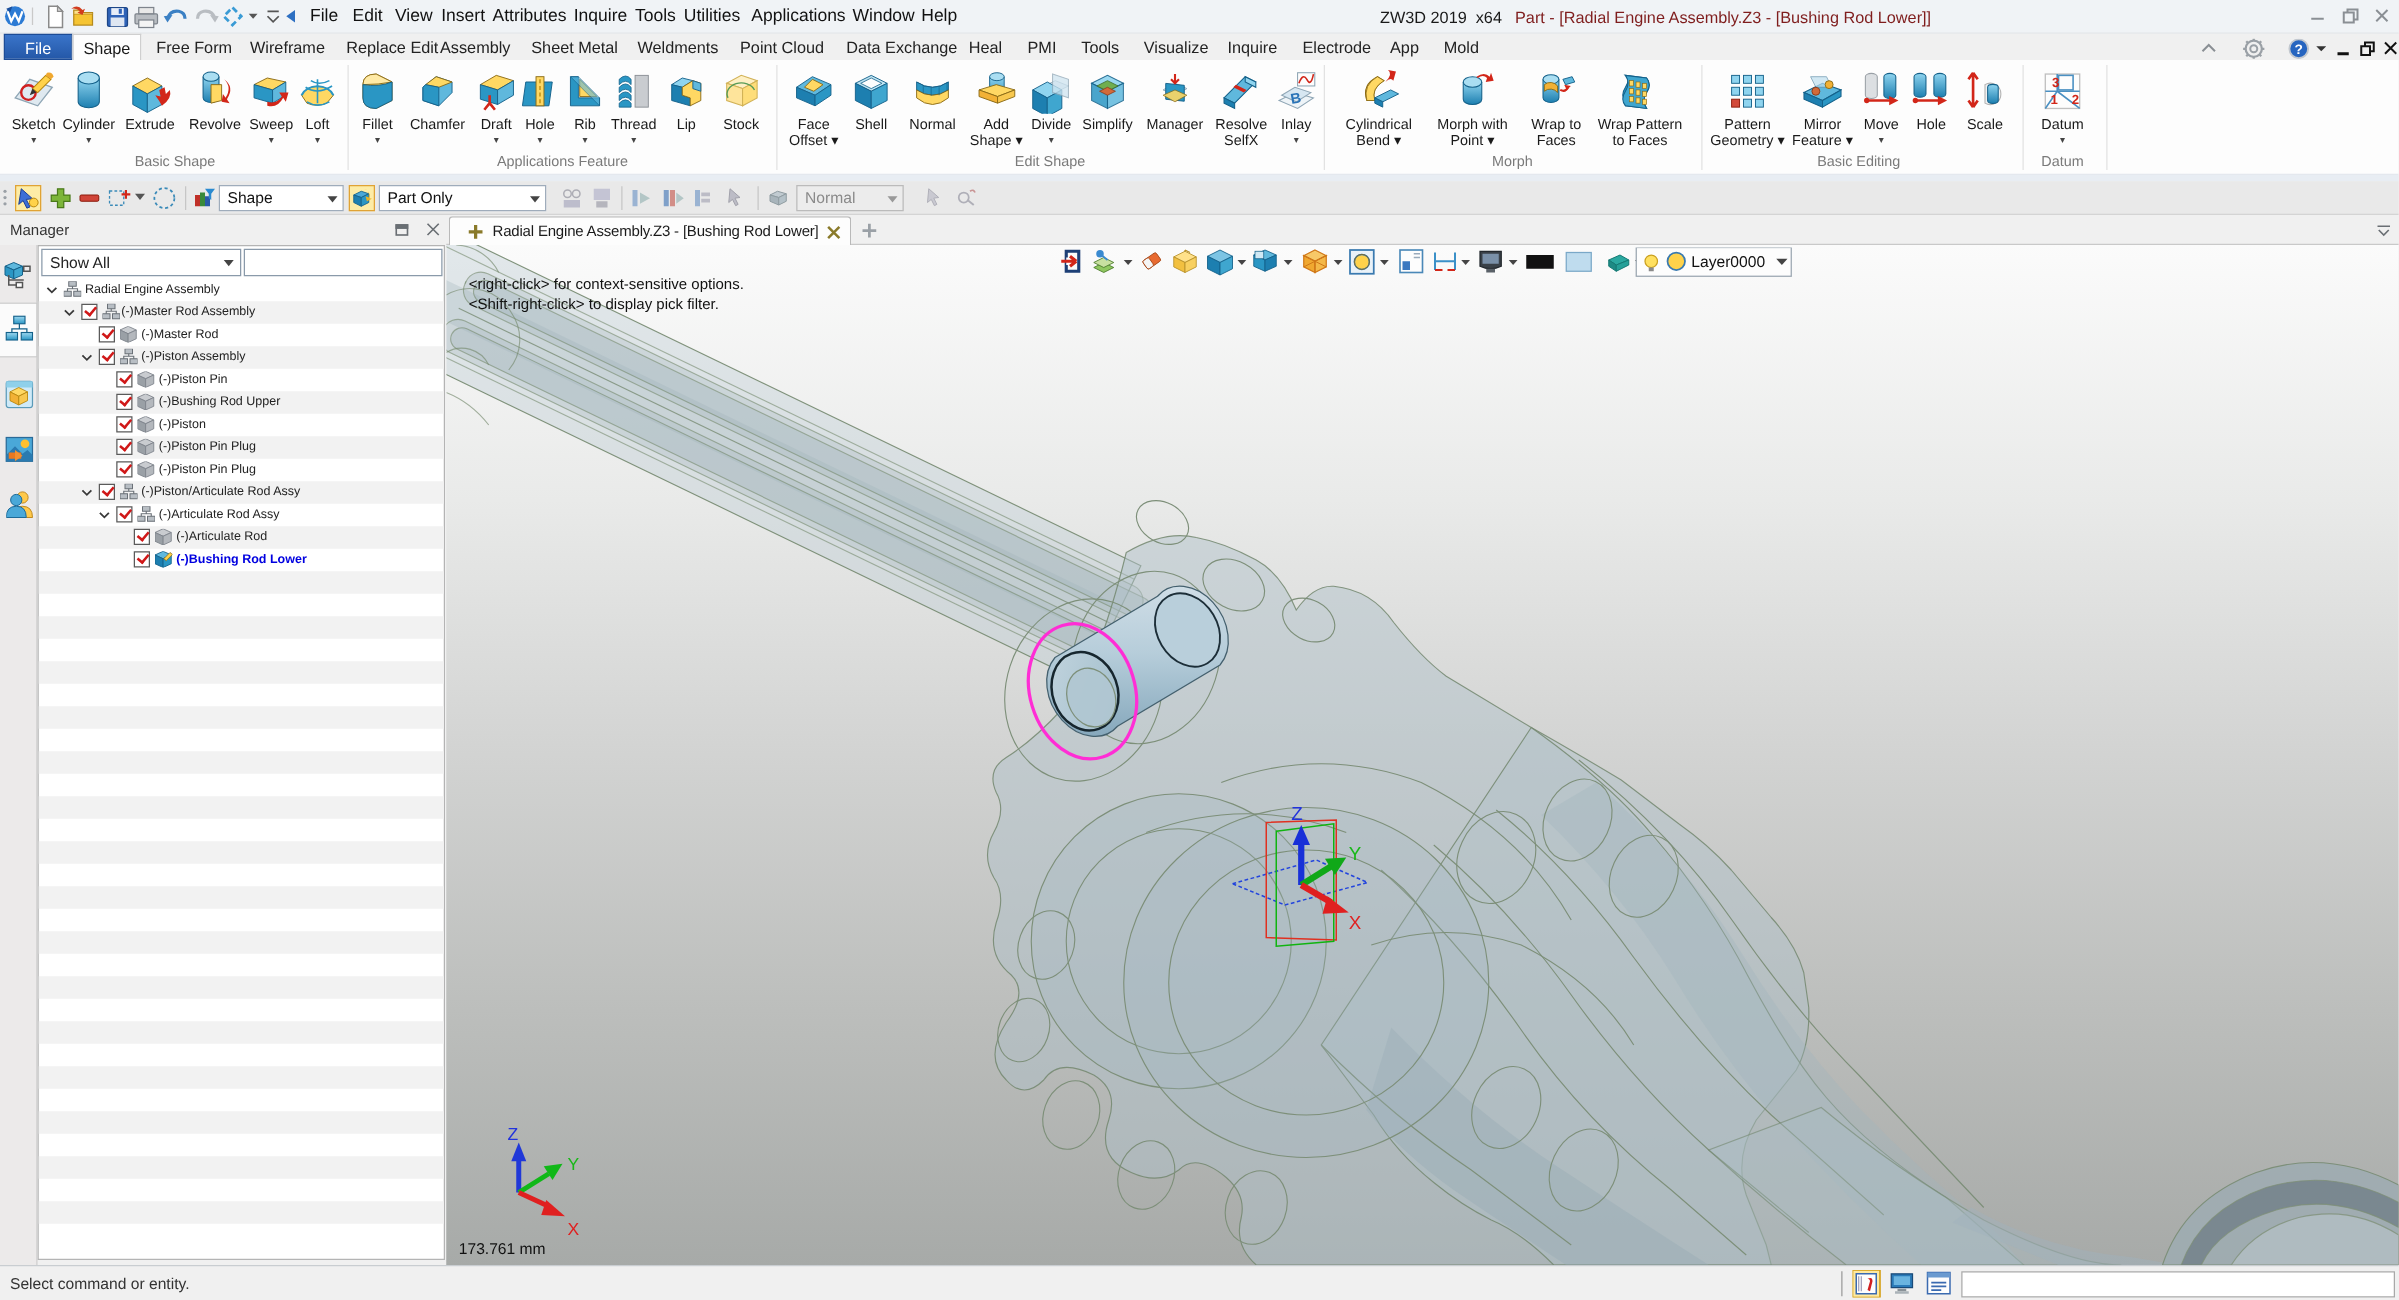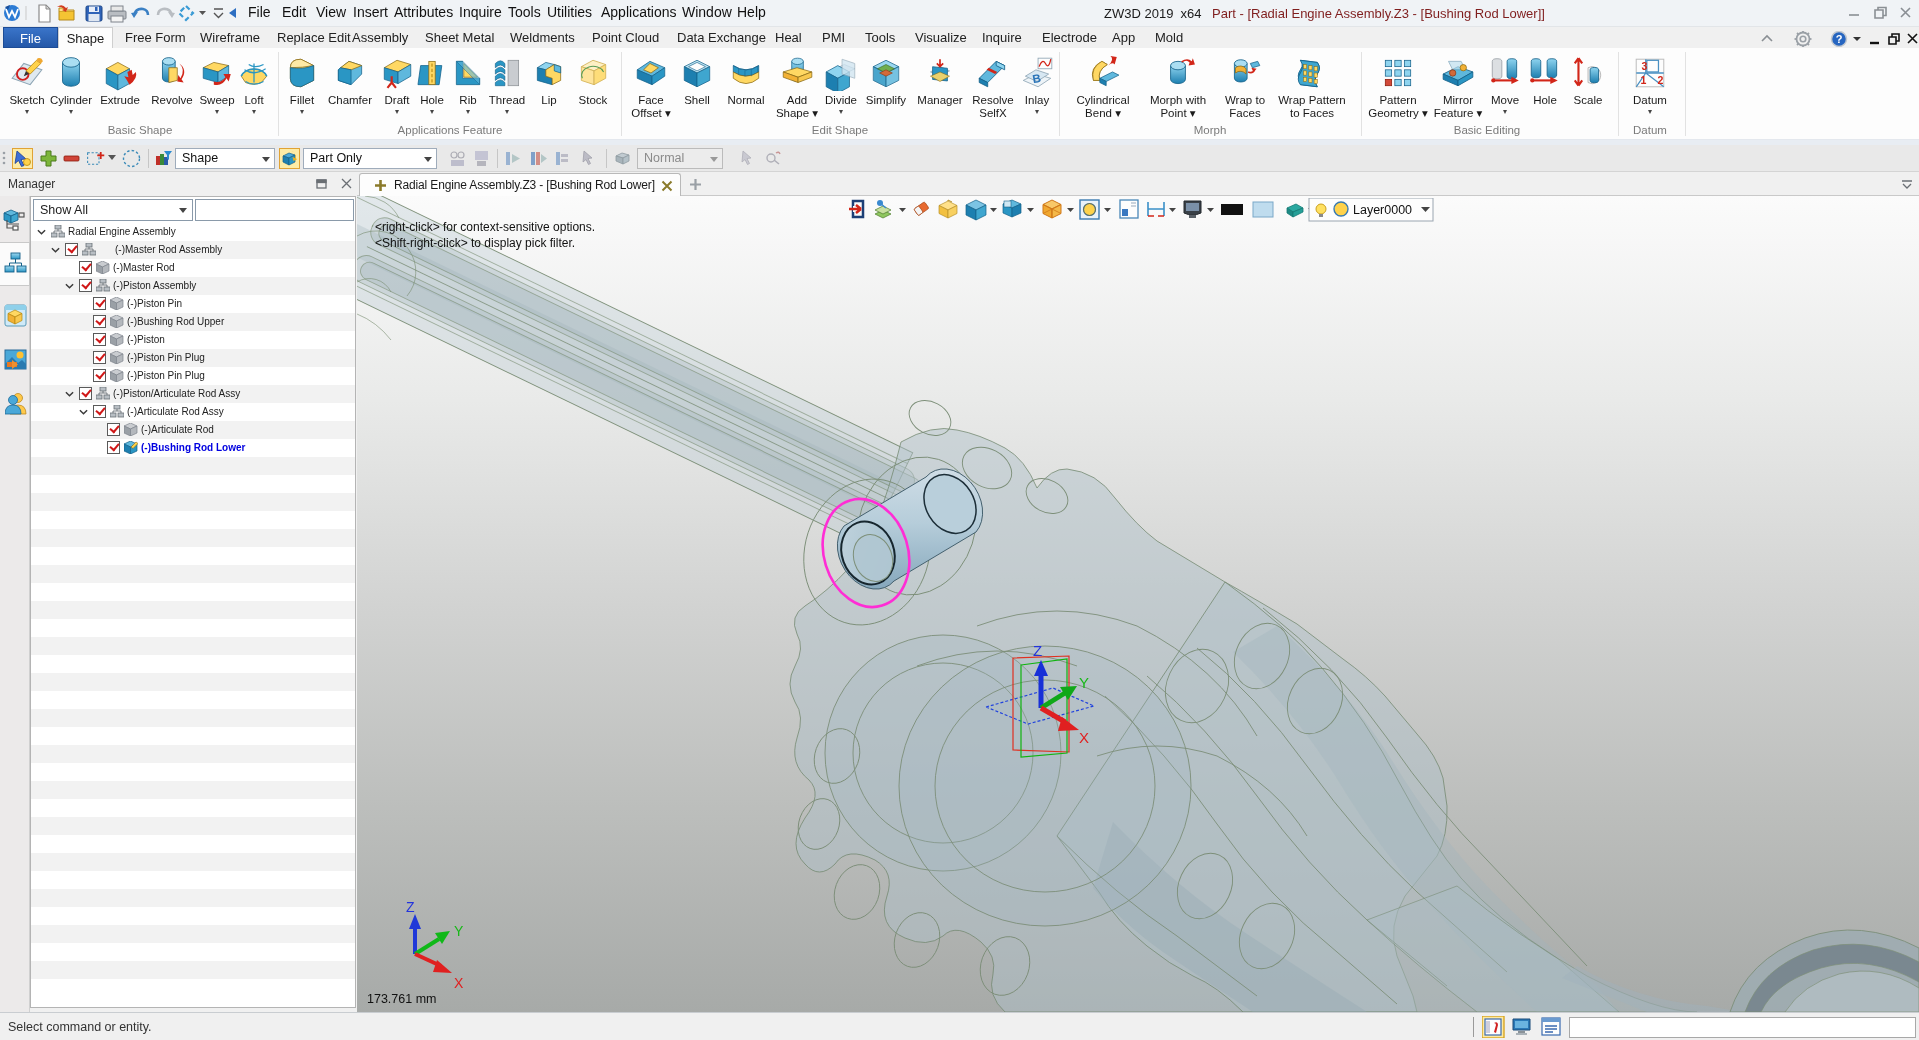--- a/index.html
+++ b/index.html
@@ -788,21 +788,21 @@
 <span style="left:37px;position:absolute">Radial Engine Assembly</span>
 </div>
 <div class="trow alt" style="top:44px">
 <svg class="exp" style="left:20px" width="10" height="9" viewBox="0 0 10 9">
         <use href="#t-exp"></use>
       </svg>
 <span class="chk" style="left:34px"></span>
 <svg class="abs" style="left:51px;top:2px" width="14" height="13" viewBox="0 0 14 13">
         <use href="#t-asm"></use>
       </svg>
-<span style="left:84px;position:absolute">(-)Master Rod Assembly</span>
+<span style="left:66px;position:absolute">(-)Master Rod Assembly</span>
 </div>
 <div class="trow" style="top:62px">
 <span class="chk" style="left:48px"></span>
 <svg class="abs" style="left:65px;top:2px" width="14" height="13" viewBox="0 0 14 13">
         <use href="#t-part"></use>
       </svg>
 <span style="left:82px;position:absolute">(-)Master Rod</span>
 </div>
 <div class="trow alt" style="top:80px">
 <svg class="exp" style="left:34px" width="10" height="9" viewBox="0 0 10 9">

